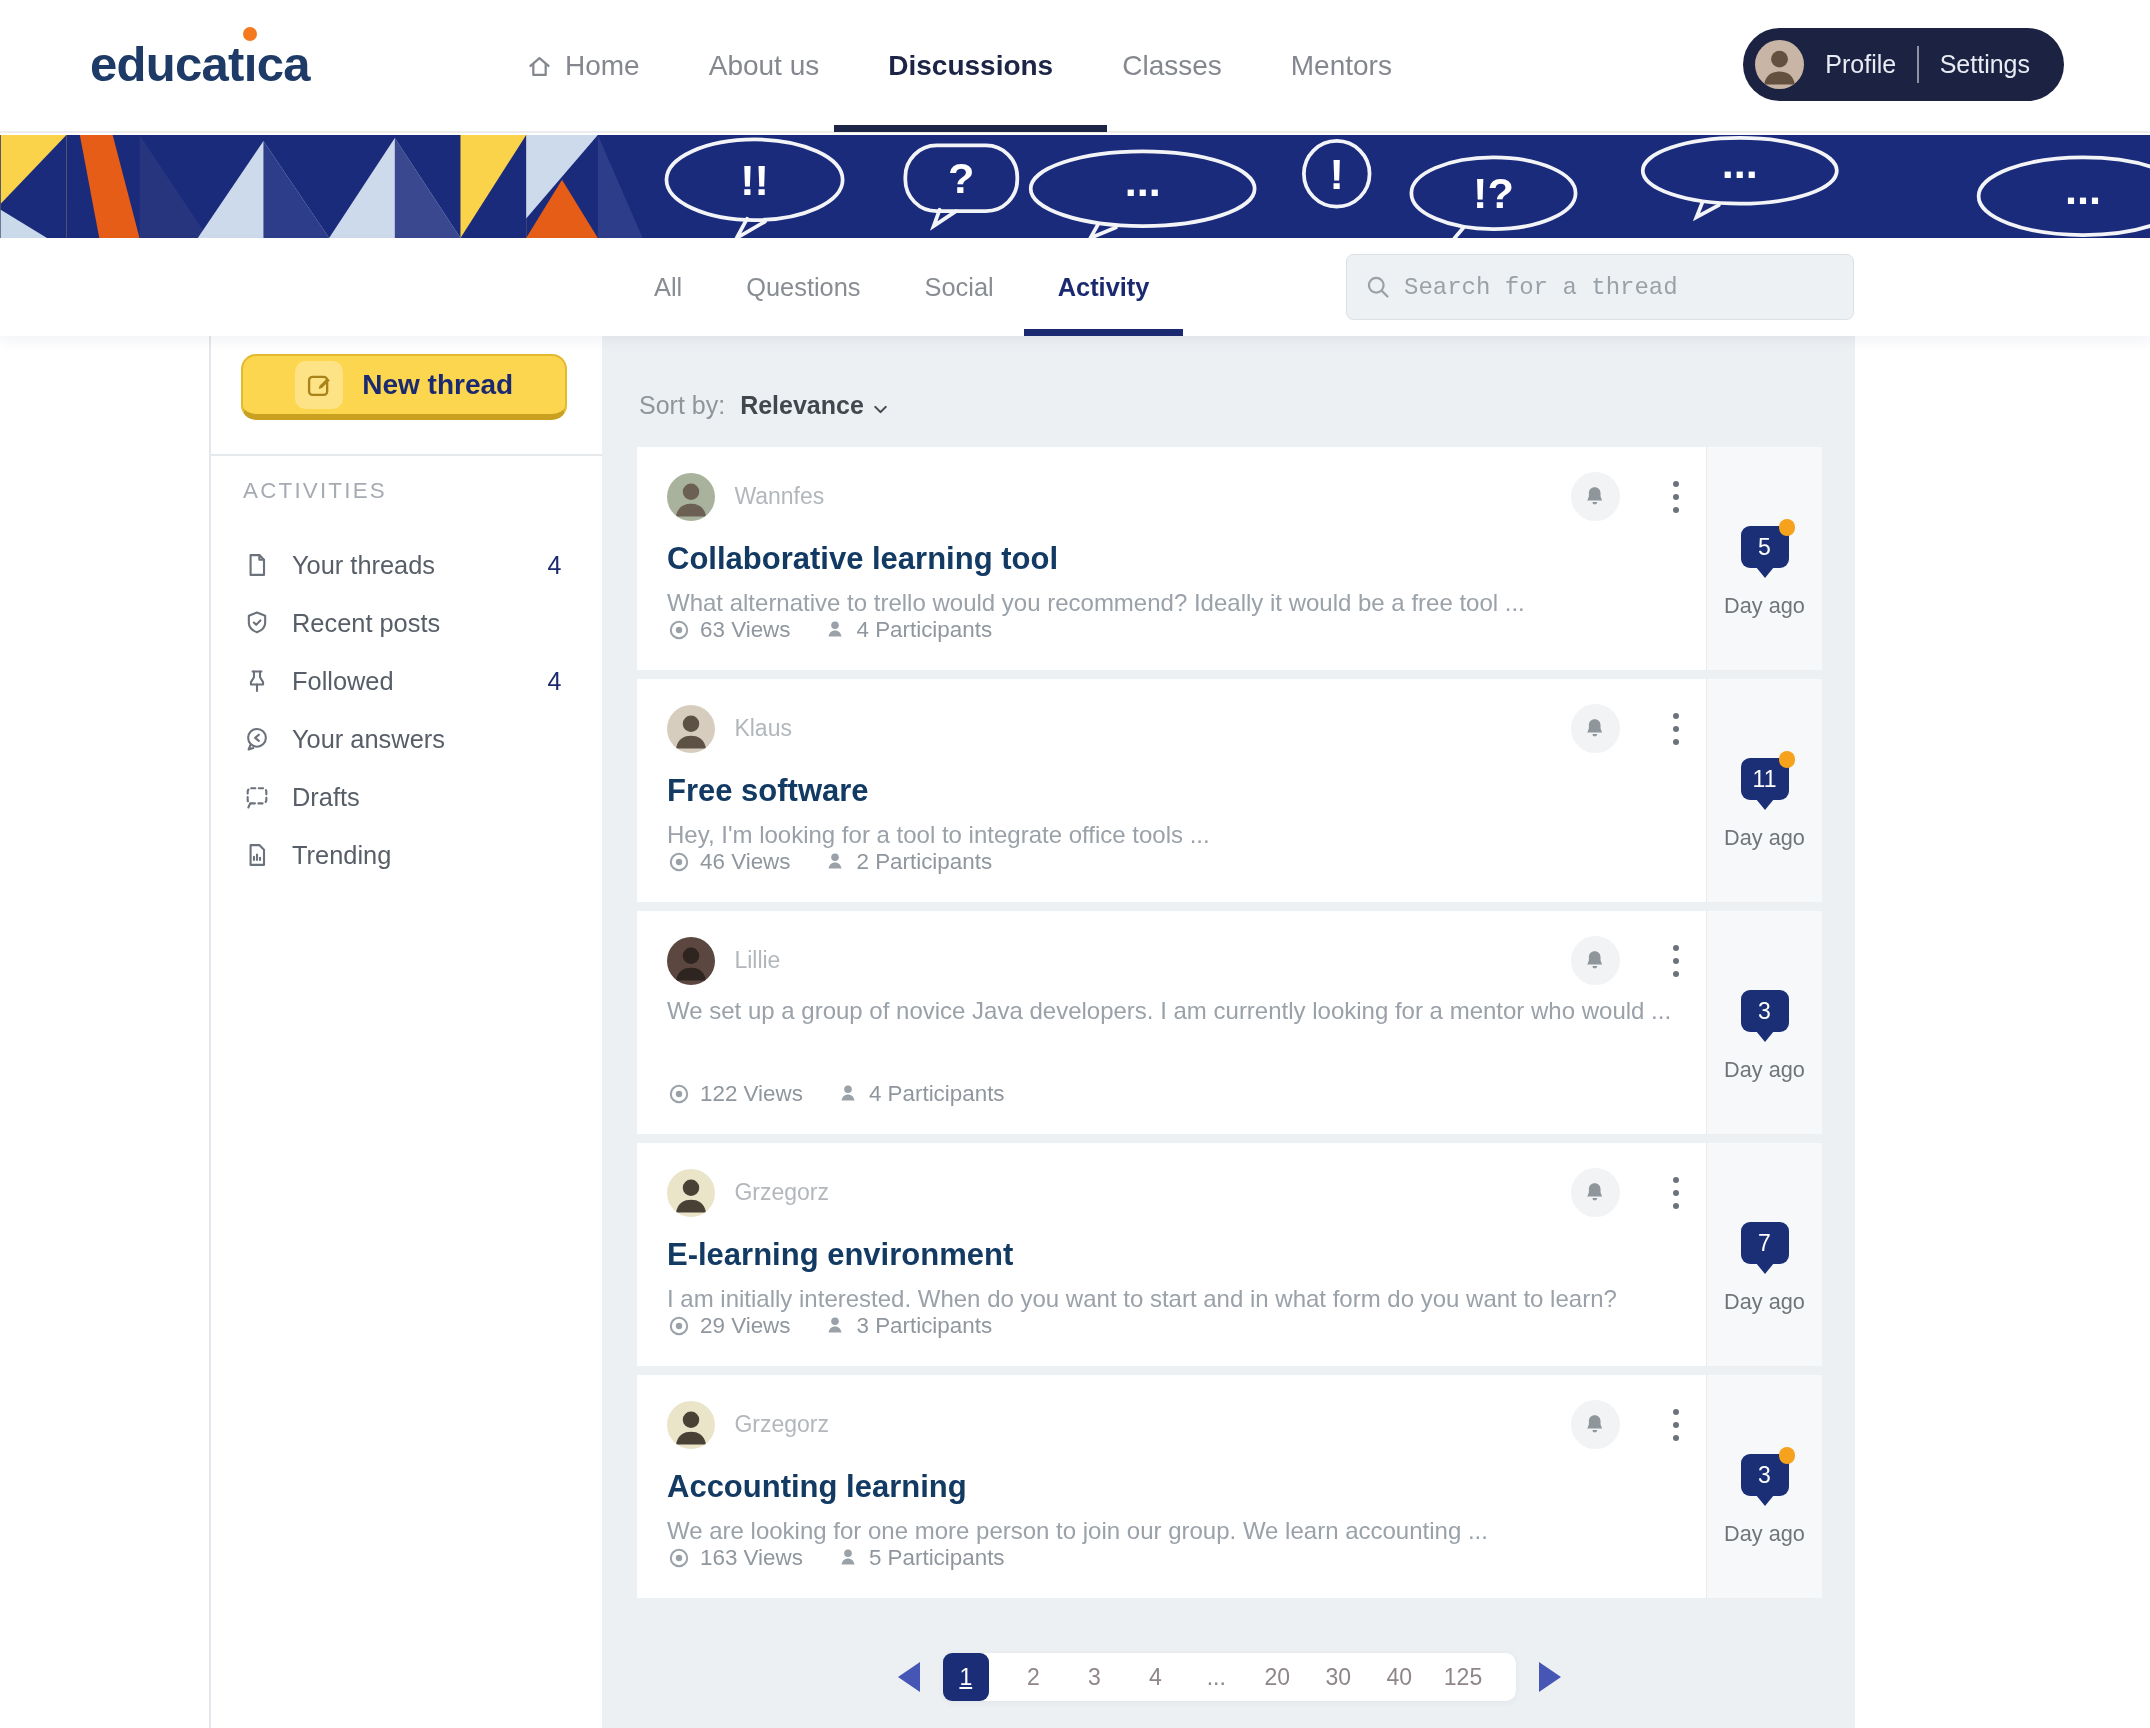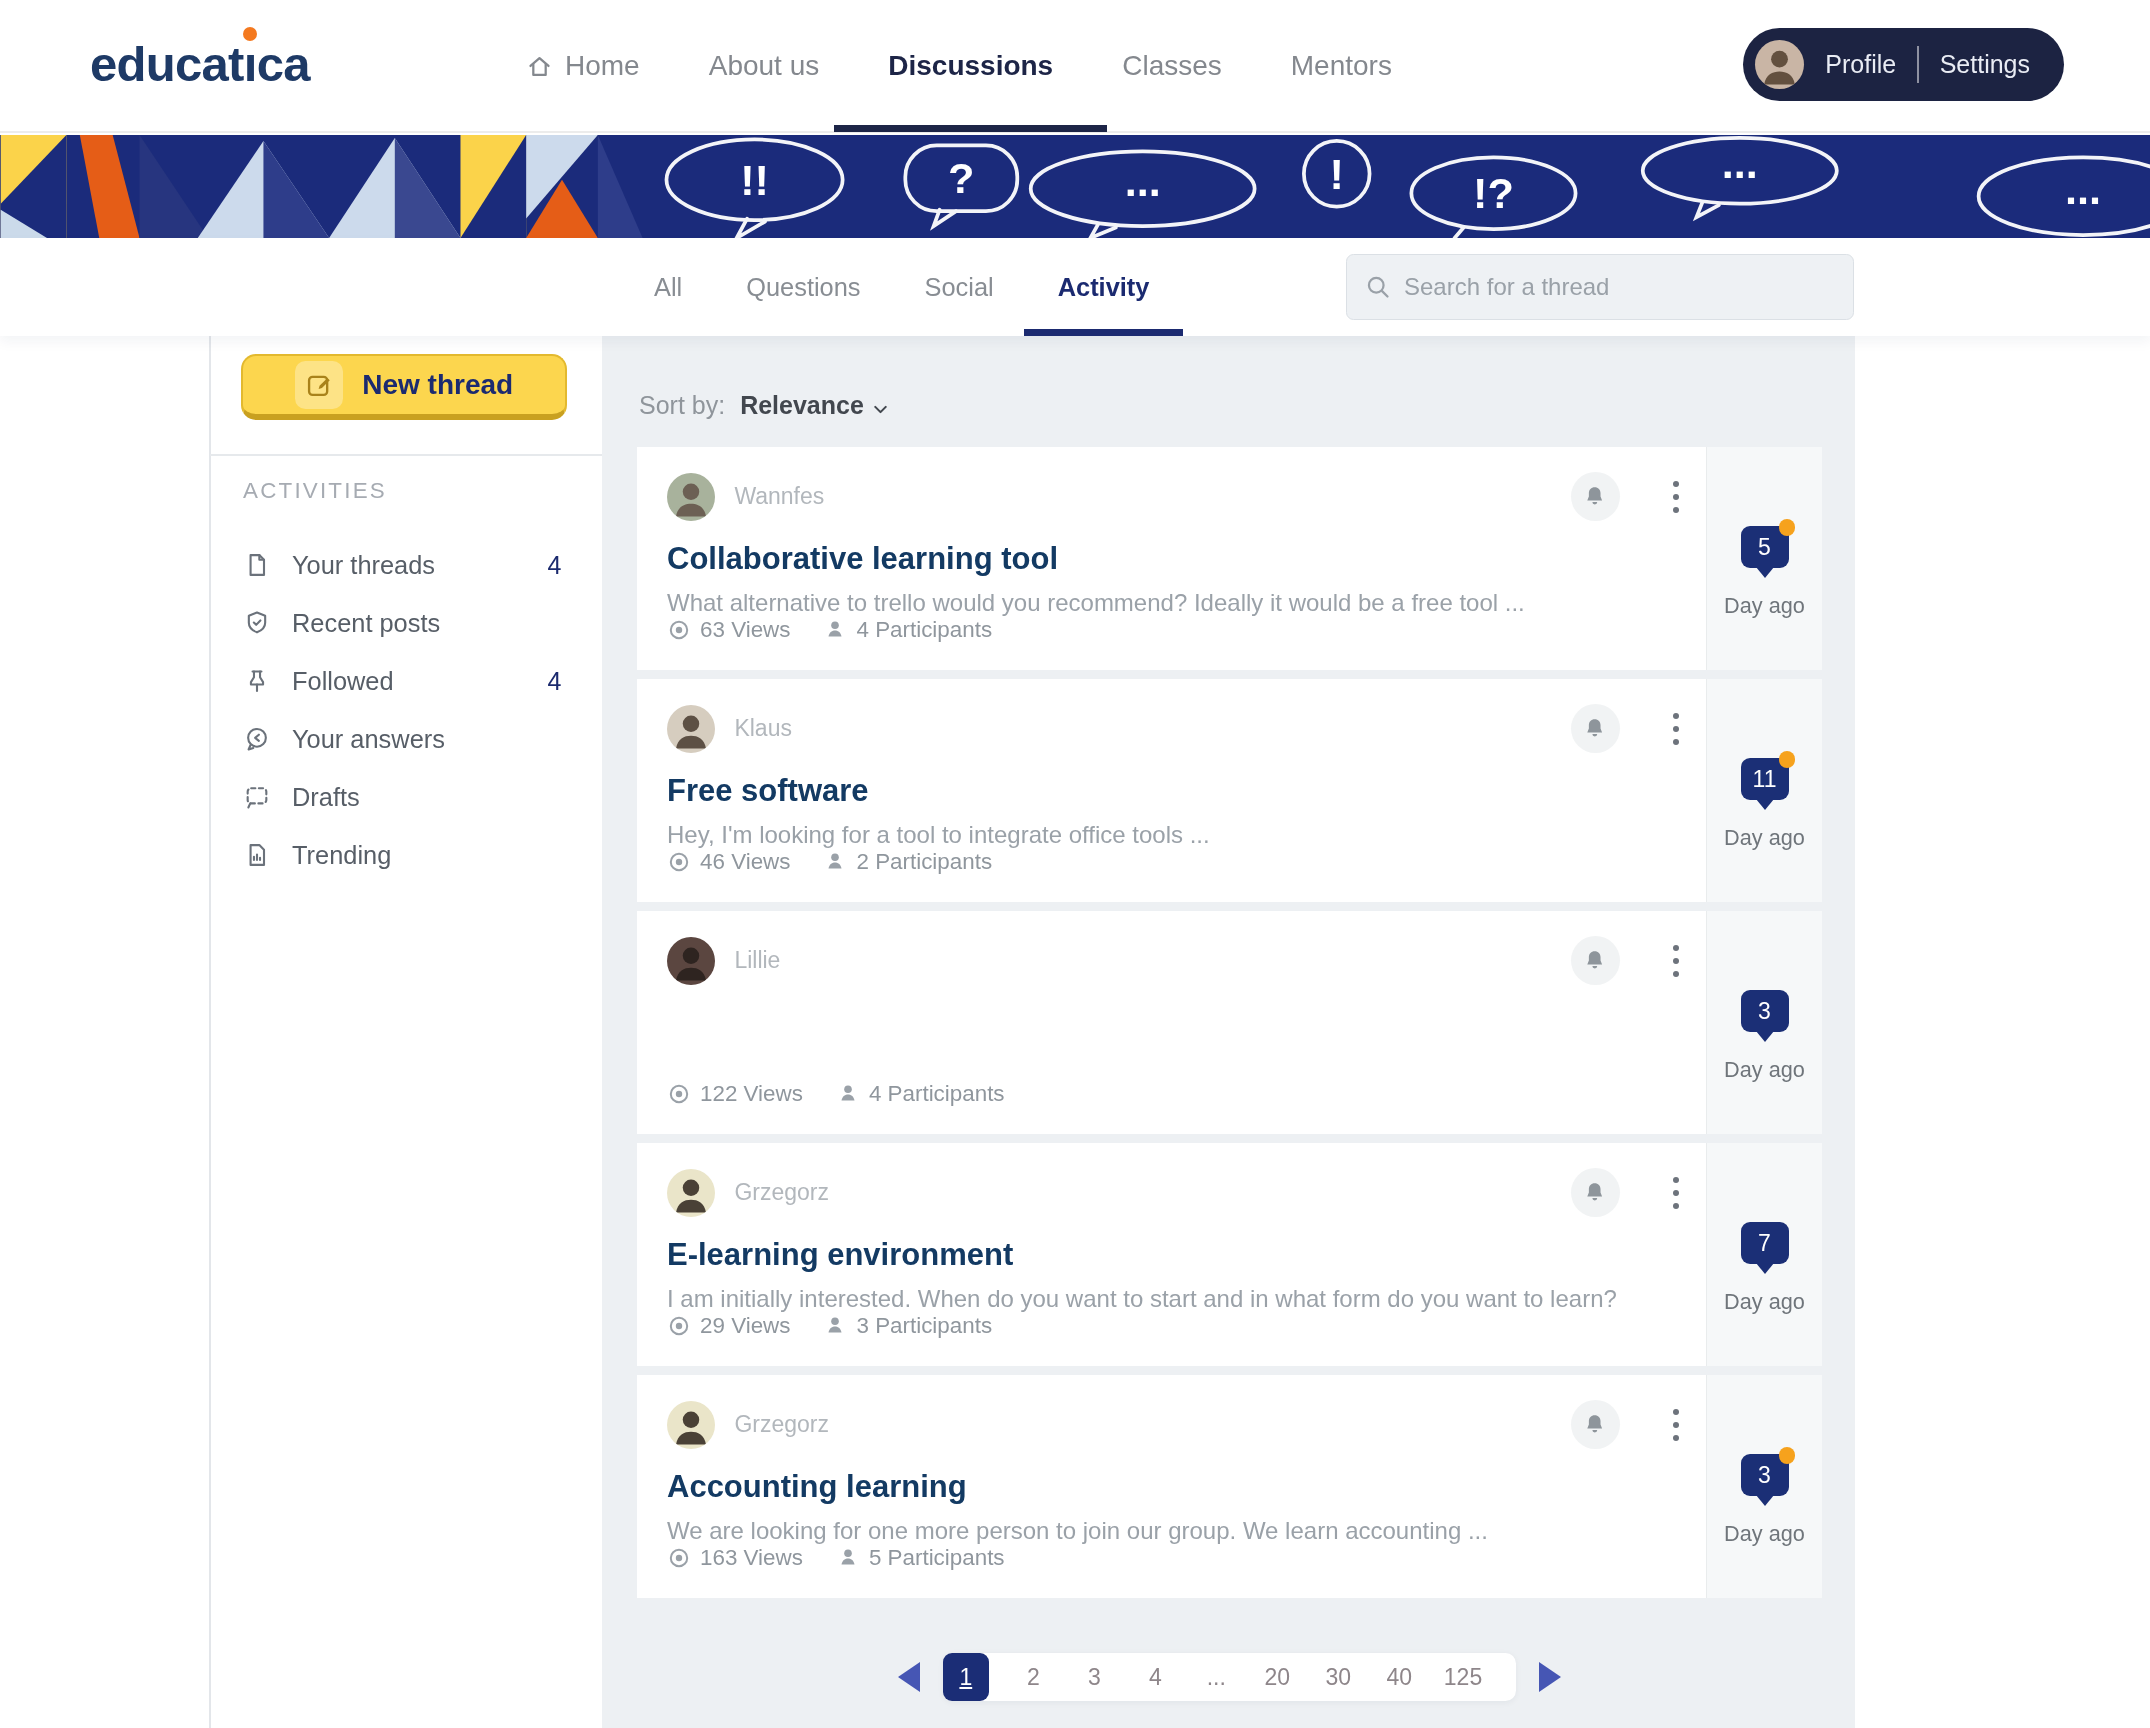--- a/index.html
+++ b/index.html
@@ -26,21 +26,21 @@
   .banner{position:absolute;top:135px;left:0;width:2151px;height:103px;background:#1b2b7b}
 
   
   .tabsbar{position:absolute;top:238px;left:0;width:2151px;height:98px;background:#fff;z-index:5;box-shadow:0 6px 12px rgba(25,35,70,.05)}
   .tabs{position:absolute;left:654px;top:0;height:100%;display:flex;gap:64px;align-items:center}
   .tab{position:relative;height:100%;display:flex;align-items:center;font-size:25.4px;color:#888d93;background:none;border:none;cursor:pointer;font-family:inherit}
   .tab.active{color:#1b2a70;font-weight:bold}
   .tab.active::after{content:'';position:absolute;left:-34px;right:-34px;bottom:0;height:7.5px;background:#1b2a70}
   .search{position:absolute;left:1346px;top:16.4px;width:508px;height:66px;background:#eef1f4;border:1.5px solid #dbe0e5;border-radius:7.5px;display:flex;align-items:center;padding:0 18px;gap:12px;cursor:text}
   .search svg{width:27px;height:27px;stroke:#9aa1a8;fill:none;stroke-width:2;stroke-linecap:round}
-  .search input{flex:1;border:none;background:transparent;outline:none;font-size:24px;color:#4a4f55;font-family:Liberation Sans, sans-serif}
+  .search input{flex:1;border:none;background:transparent;outline:none;font-size:24px;color:#4a4f55;font-family:Liberation Mono, monospace}
   .search input::placeholder{color:#9aa1a8}
 
   
   .main{position:absolute;top:336px;left:0;width:2151px;height:1392px}
   .bg-side{position:absolute;left:0;top:0;width:602px;height:100%;background:#fff}
   .bg-main{position:absolute;left:602px;top:0;width:1253px;height:100%;background:#edf0f3}
   .bg-right{position:absolute;left:1855px;top:0;width:296px;height:100%;background:#fff}
   .vrule{position:absolute;left:209px;top:0;width:1.5px;height:100%;background:#e3e6ea}
 
   
@@ -394,20 +394,21 @@
                 <path d="M12 3c-3.3 0-5.5 2.4-5.5 5.6v3.2L5 15.5h14l-1.5-3.7V8.6C17.5 5.4 15.3 3 12 3z"></path>
                 <path d="M9.8 17a2.3 2.3 0 0 0 4.6 0z"></path>
               </svg>
             </span>
             <span class="kebab">
               <i></i>
               <i></i>
               <i></i>
             </span>
           </div>
+          <p class="t-excerpt">We set up a group of novice Java developers. I am currently looking for a mentor who would ...</p>
           <div class="t-meta">
             <svg viewBox="0 0 24 24">
               <circle cx="12" cy="12" r="8.2" fill="none" stroke="#9aa1a8" stroke-width="2"></circle>
               <circle cx="12" cy="12" r="3.2"></circle>
             </svg>
             <span>122 Views</span>
             <span class="grp2">
               <svg viewBox="0 0 24 24">
                 <circle cx="12" cy="8.2" r="3.8"></circle>
                 <path d="M5.5 19.5c.8-4.5 4-6 6.5-6s5.7 1.5 6.5 6z"></path>

